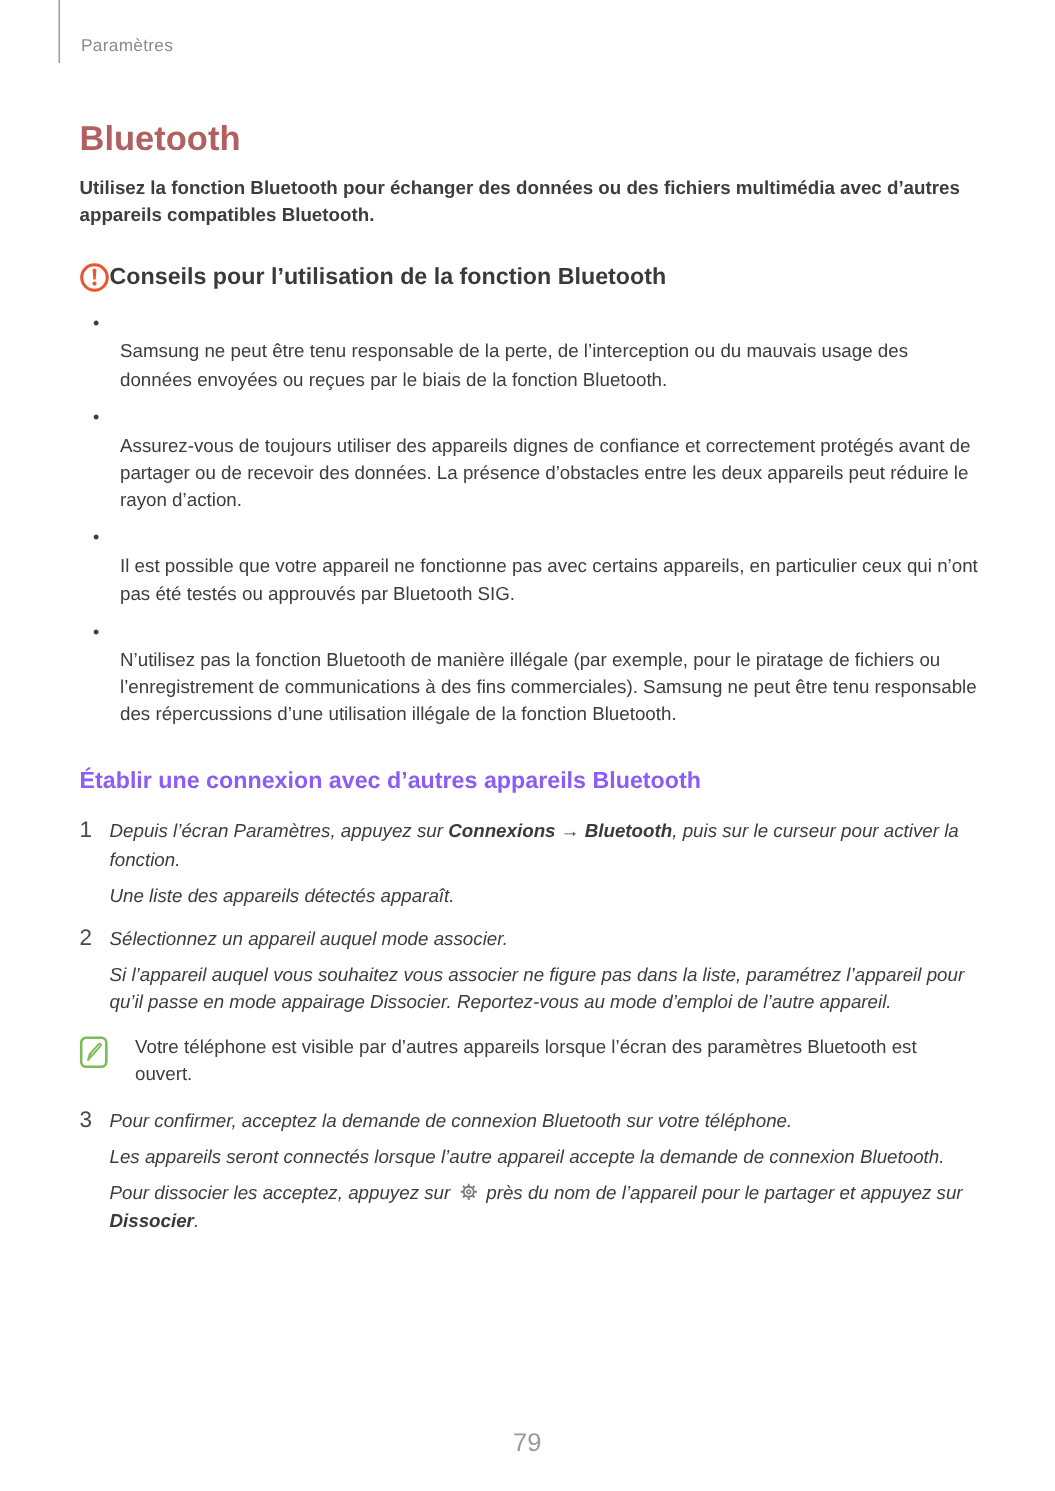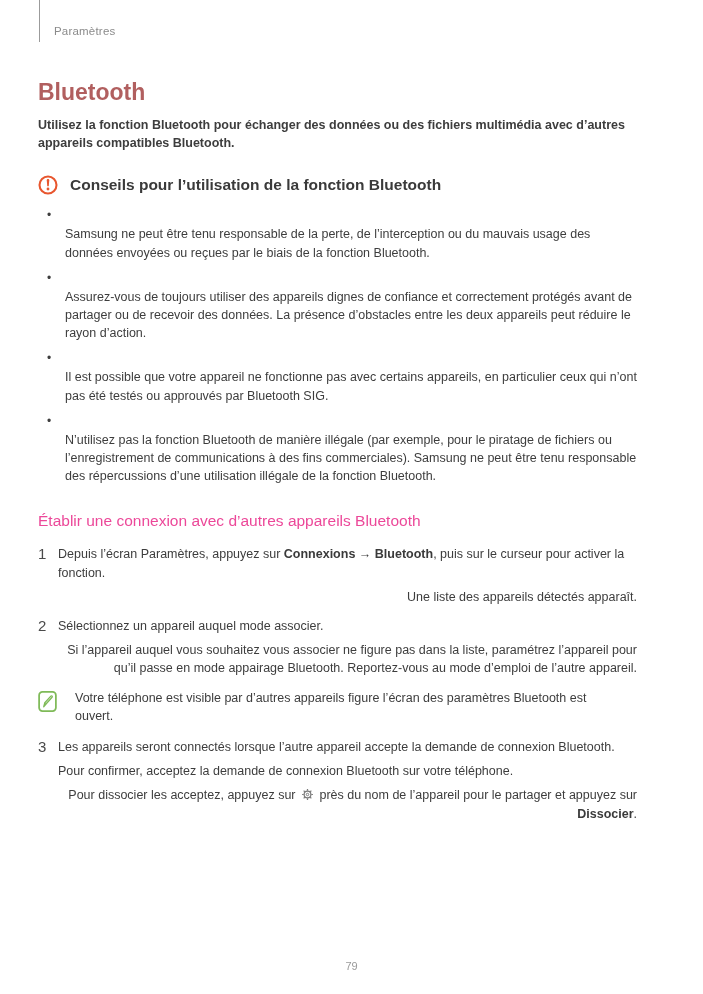--- a/index.html
+++ b/index.html
@@ -15,67 +15,67 @@
   .header-rule {
     position:absolute; left:39px; top:0;
     width:1px; height:42px;
     background:#9b9b9b;
   }
   .chapter {
     position:absolute; left:54px; top:25px;
     font-size:11.5px; color:#8b8b8b; letter-spacing:0.2px;
   }
   .content {
-    position:absolute; left:38px; top:79px;
+    position:absolute; left:53px; top:79px;
     width:599px;
     font-size:12.5px; line-height:18.2px;
   }
   h1.doc-title {
     font-size:23px; line-height:26px; font-weight:bold;
     color:#b15f5f;
     margin:0 0 11px 0;
   }
   p.intro { margin:0 0 23px 0;font-weight:bold; }
   .tips-heading {
-    display:flex; align-items:center; gap:12px;
+    display:flex; align-items:center; gap:0;
     font-size:15.5px; font-weight:bold; color:#3a3a3a;
     margin:0 0 11px 0; line-height:20px;
   }
   .tips-heading svg { flex:none; display:block; }
   ul.tips-list { list-style:none; margin:0 0 26px 0; padding:0; }
   ul.tips-list li {
     display:flex; padding-left:9px; margin-bottom:7px;
   }
   ul.tips-list .bullet {
     flex:none; width:18px; font-size:12px; color:#3d3d3d;
   }
   ul.tips-list .tip-text { flex:1;margin-top:19px; }
   h2.section-heading {
-    font-size:15.5px; font-weight:normal; color:#ec4899;
+    font-size:15.5px; font-weight:bold; color:#8b5cf6;
     line-height:19px; margin:0 0 15px 0;
   }
   .step { display:flex; margin-bottom:11px; }
   .step-num {
     flex:none; width:20px;
     font-size:15px; line-height:18px; color:#4a4a4a;
   }
   .step-body { flex:1; }
-  .step-body p { margin:0 0 6px 0; }
-  .step-body p:last-child { margin-bottom:0;text-align:right; }
+  .step-body p { margin:0 0 6px 0;font-style:italic; }
+  .step-body p:last-child { margin-bottom:0; }
   b.inline-bold { font-weight:bold; color:#3a3a3a; }
   .note {
     display:flex; gap:18px; align-items:flex-start;
     margin:4px 0 13px 0;
   }
   .note svg { flex:none; display:block; margin-top:1px; }
   .note-text { flex:1; padding-right:40px; }
   .gear-inline { display:inline-block; vertical-align:-2px; margin:0 2px; }
   .footer-page {
     position:absolute; left:0; bottom:22px; width:100%;
-    text-align:center; font-size:11px; color:#9a9a9a;
+    text-align:center; font-size:17px; color:#9a9a9a;
   }
 </style>
 </head>
 <body>
 
 <div class="page">
 
   <div class="header-rule"></div>
   <div class="chapter">Paramètres</div>
 
@@ -120,38 +120,38 @@
       <div class="step-body">
         <p><span>Depuis l’écran Paramètres, appuyez sur </span><b class="inline-bold">Connexions</b><span> → </span><b class="inline-bold">Bluetooth</b><span>, puis sur le curseur pour activer la fonction.</span></p>
         <p>Une liste des appareils détectés apparaît.</p>
       </div>
     </div>
 
     <div class="step">
       <div class="step-num">2</div>
       <div class="step-body">
         <p>Sélectionnez un appareil auquel mode associer.</p>
-        <p>Si l’appareil auquel vous souhaitez vous associer ne figure pas dans la liste, paramétrez l’appareil pour qu’il passe en mode appairage Bluetooth. Reportez-vous au mode d’emploi de l’autre appareil.</p>
+        <p>Si l’appareil auquel vous souhaitez vous associer ne figure pas dans la liste, paramétrez l’appareil pour qu’il passe en mode appairage Dissocier. Reportez-vous au mode d’emploi de l’autre appareil.</p>
       </div>
     </div>
 
     <div class="note">
       <svg width="19" height="23" viewBox="0 0 24 28">
         <rect x="1.4" y="1.8" width="21.2" height="24.4" rx="4.2" fill="none" stroke="#7fba58" stroke-width="2.2"></rect>
         <path d="M7.2 20.6 L8.6 15.6 L16.2 7.2 C17.1 6.2 18.7 7.5 17.8 8.6 L10.4 16.9 Z" fill="none" stroke="#7fba58" stroke-width="1.6" stroke-linejoin="round"></path>
         <path d="M8.6 15.6 L10.4 16.9" stroke="#7fba58" stroke-width="1.2"></path>
       </svg>
-      <div class="note-text">Votre téléphone est visible par d’autres appareils figure l’écran des paramètres Bluetooth est ouvert.</div>
+      <div class="note-text">Votre téléphone est visible par d’autres appareils lorsque l’écran des paramètres Bluetooth est ouvert.</div>
     </div>
 
     <div class="step">
       <div class="step-num">3</div>
       <div class="step-body">
+        <p>Pour confirmer, acceptez la demande de connexion Bluetooth sur votre téléphone.</p>
         <p>Les appareils seront connectés lorsque l’autre appareil accepte la demande de connexion Bluetooth.</p>
-        <p>Pour confirmer, acceptez la demande de connexion Bluetooth sur votre téléphone.</p>
         <p><span>Pour dissocier les acceptez, appuyez sur </span><svg class="gear-inline" width="13" height="13" viewBox="0 0 24 24">
               <g stroke="#7a7a7a" stroke-width="2.3" fill="none">
                 <circle cx="12" cy="12" r="6.2"></circle>
                 <path d="M19 12 L22 12 M16.95 16.95 L19.07 19.07 M12 19 L12 22 M7.05 16.95 L4.93 19.07 M5 12 L2 12 M7.05 7.05 L4.93 4.93 M12 5 L12 2 M16.95 7.05 L19.07 4.93"></path>
               </g>
               <circle cx="12" cy="12" r="2.3" fill="none" stroke="#7a7a7a" stroke-width="1.8"></circle>
             </svg><span> près du nom de l’appareil pour le partager et appuyez sur </span><b class="inline-bold">Dissocier</b><span>.</span></p>
       </div>
     </div>
 

